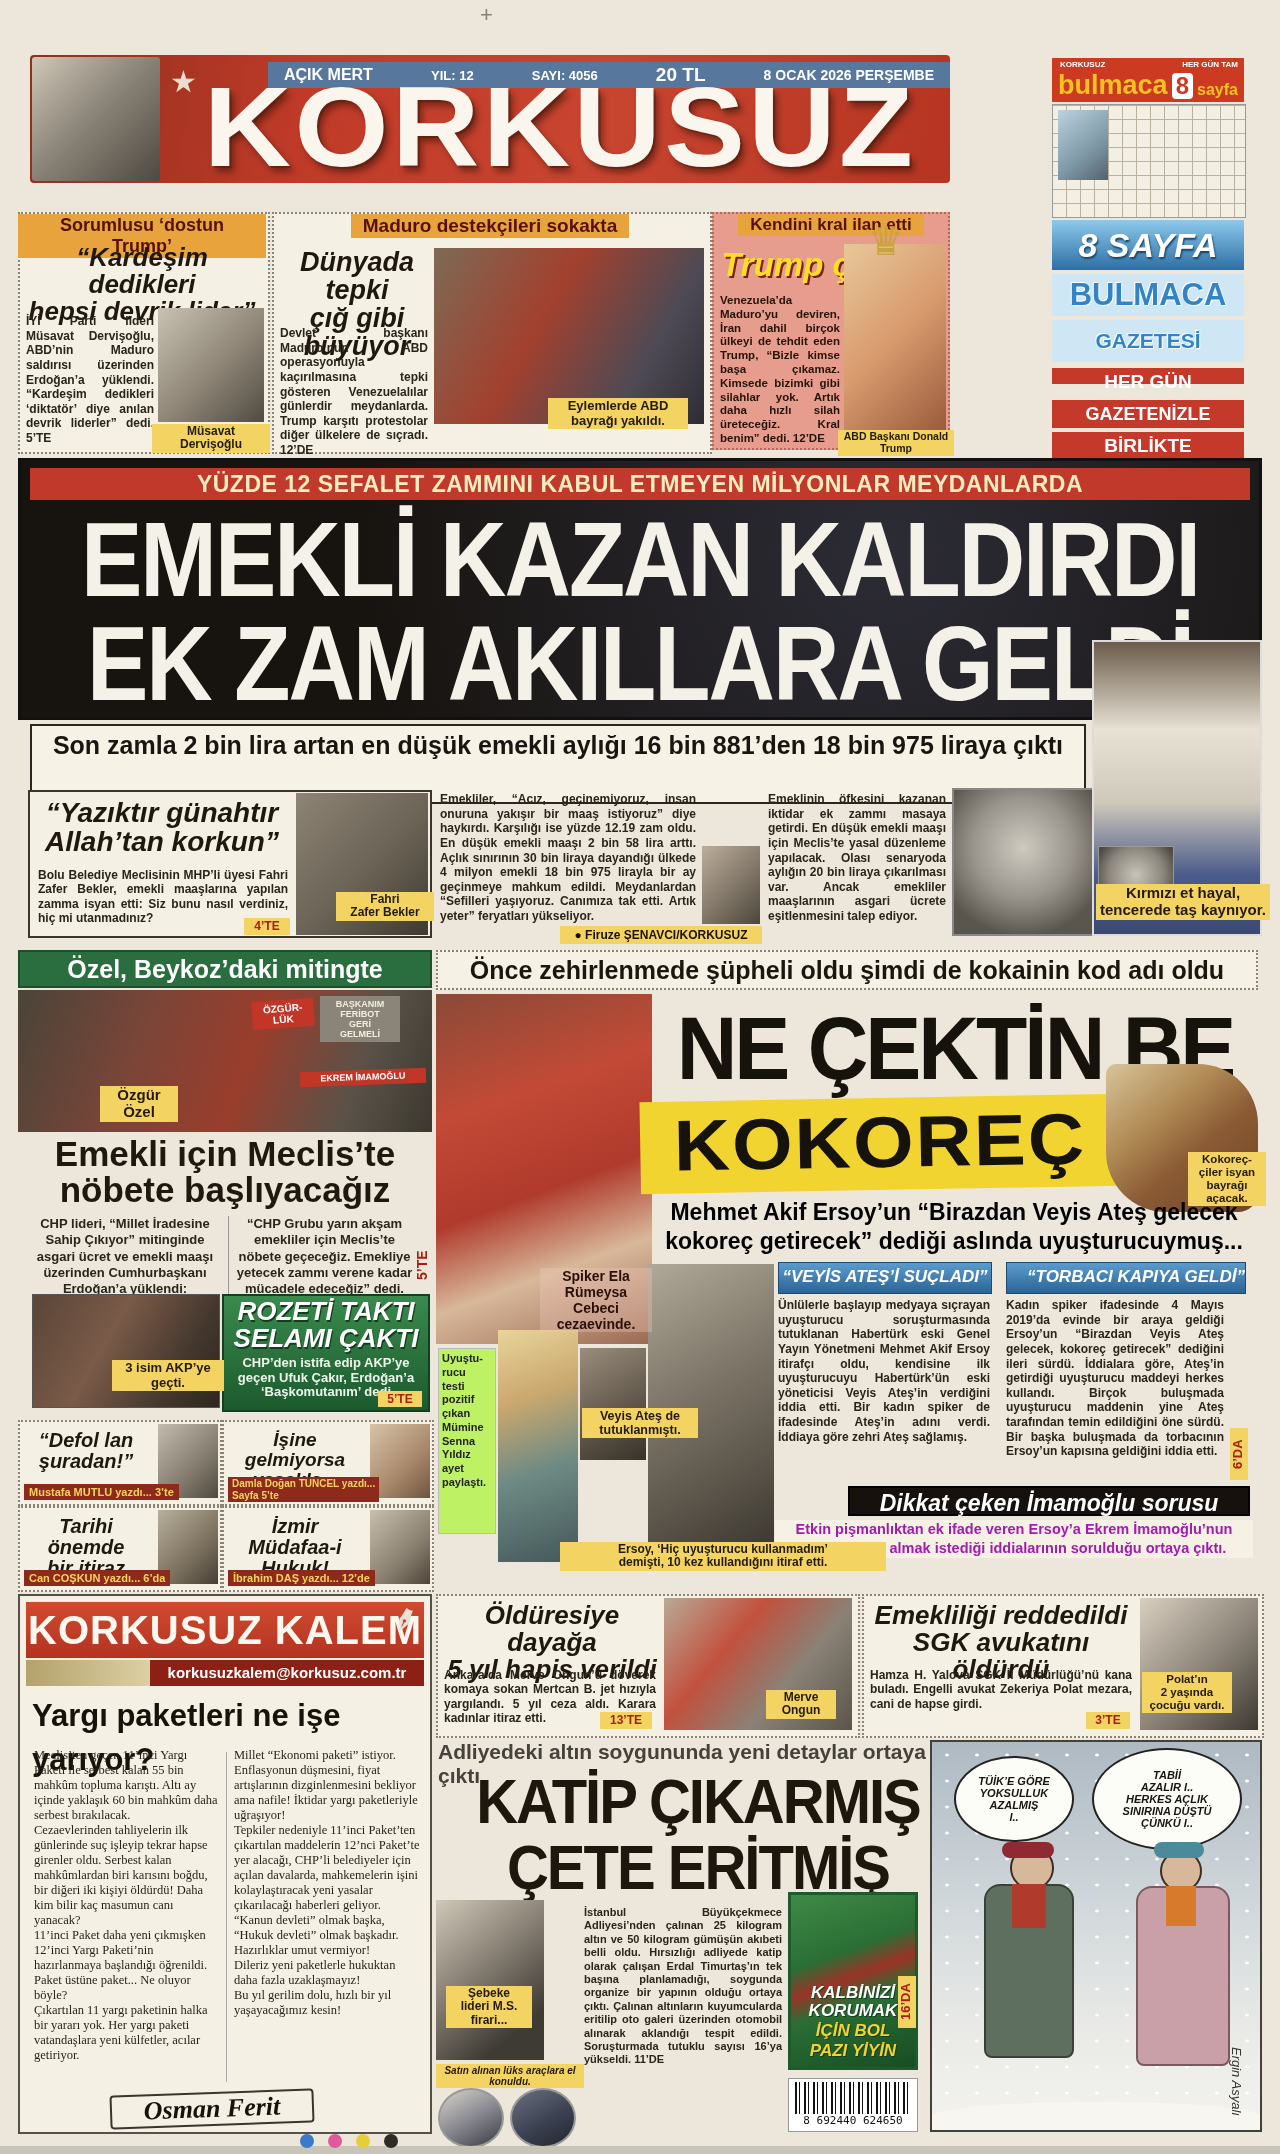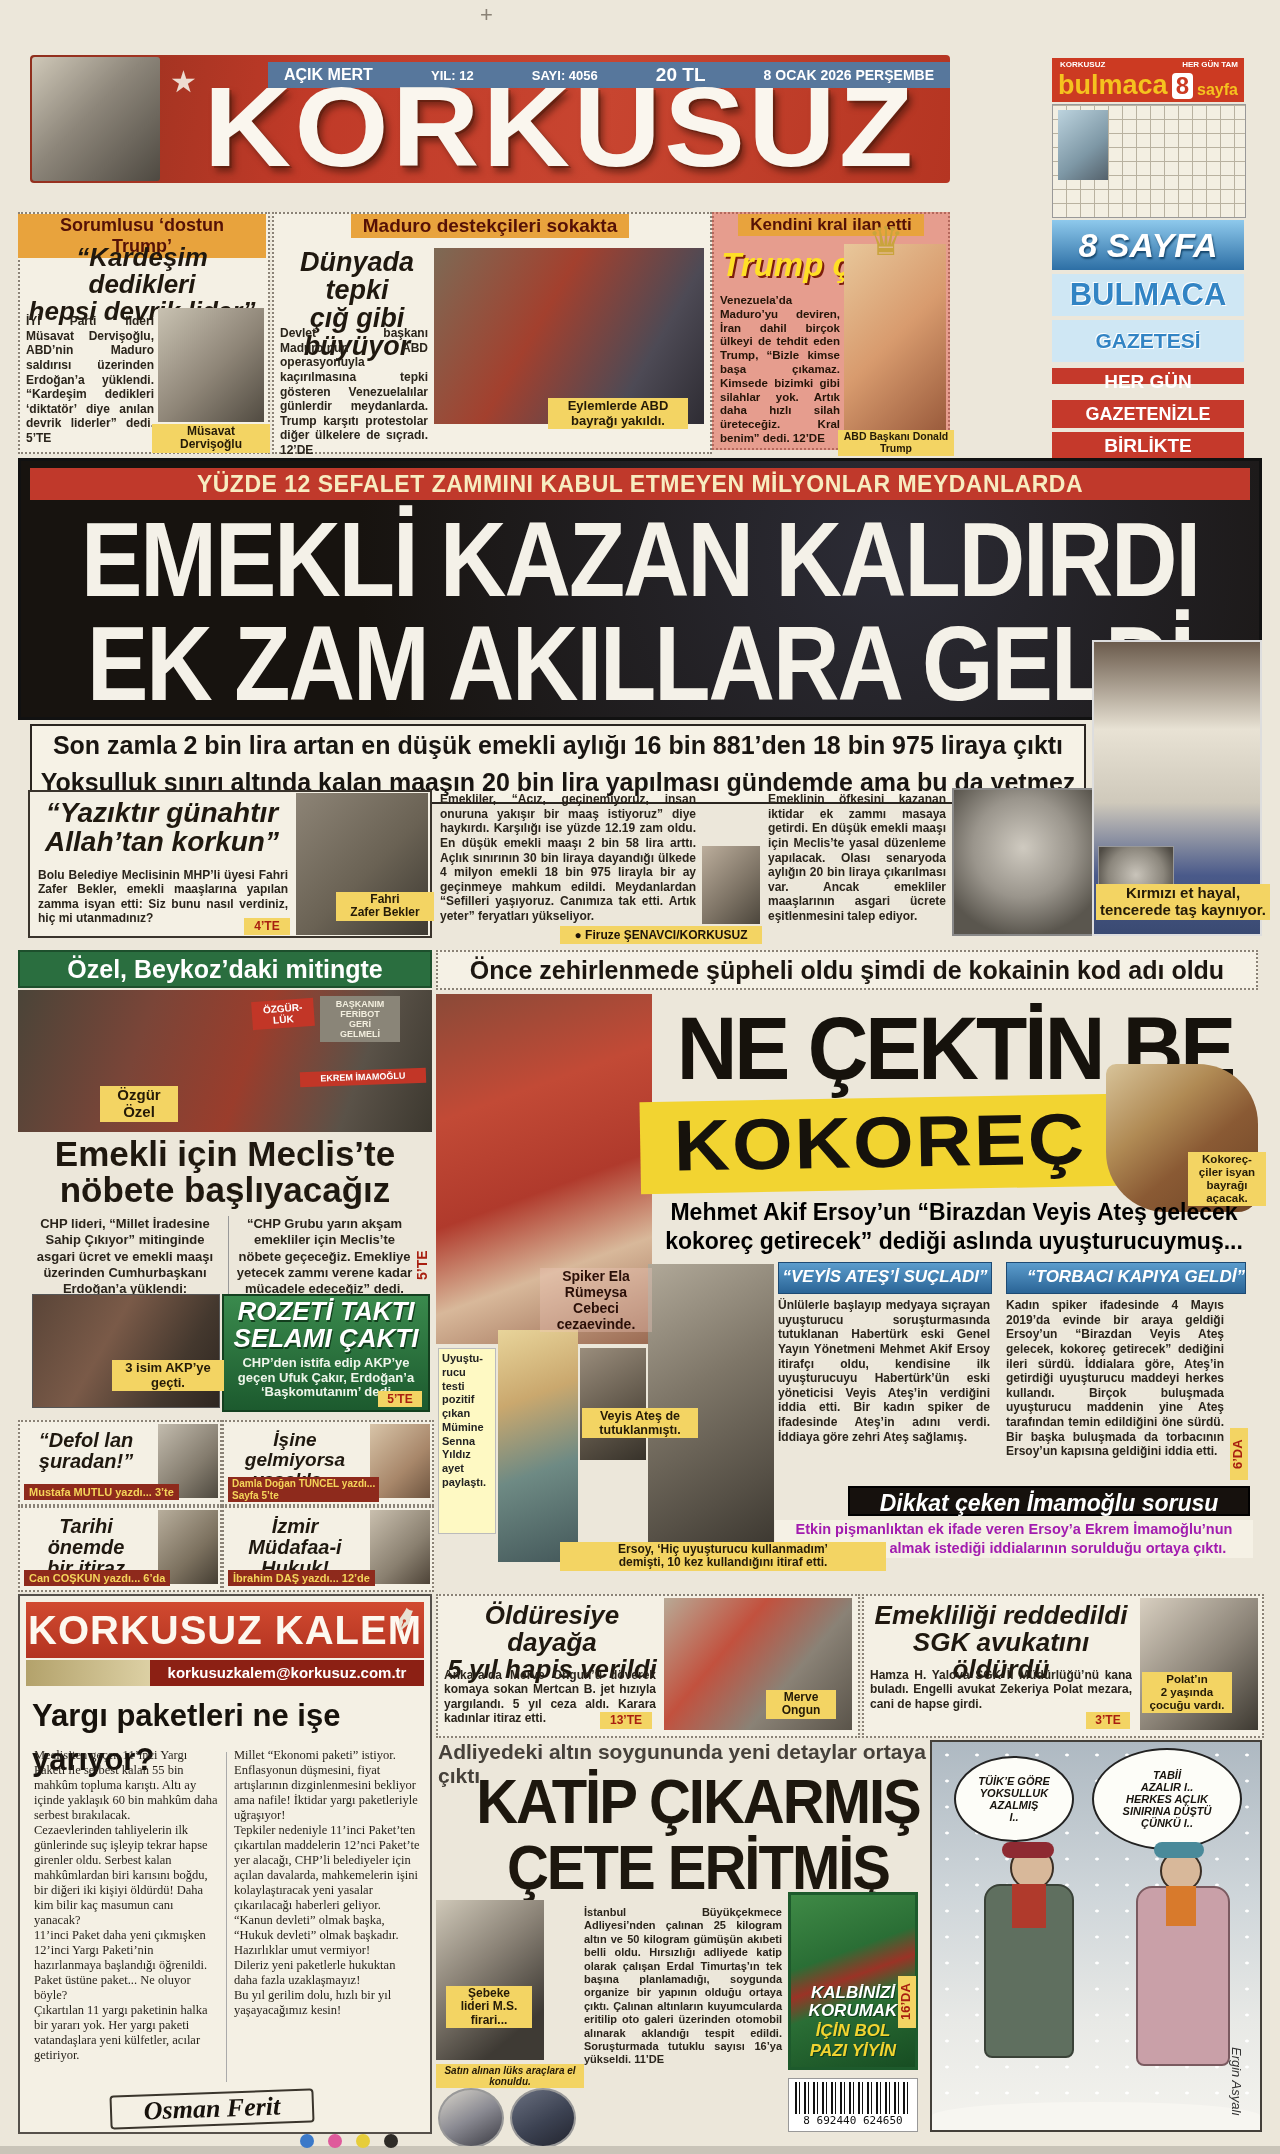--- a/index.html
+++ b/index.html
@@ -86,21 +86,20 @@
   <div class="abs" style="left:868px;top:218px;font-size:40px;color:#c9a43c;z-index:2;">♛</div>
   <div class="abs chip" style="left:838px;top:430px;width:110px;font-size:10.5px;">ABD Başkanı Donald Trump</div>
 
   <div class="abs" style="left:18px;top:458px;width:1244px;height:262px;background:radial-gradient(circle at 70% 35%,#2c2c36 0%,#17130f 60%);border:3px solid #111;box-sizing:border-box;"></div>
   <div class="abs" style="left:30px;top:468px;width:1220px;height:32px;background:#c0392b;color:#f7ecc0;font-weight:900;font-size:23px;text-align:center;line-height:32px;letter-spacing:.5px;">YÜZDE 12 SEFALET ZAMMINI KABUL ETMEYEN MİLYONLAR MEYDANLARDA</div>
   <div class="abs cond" style="left:30px;top:506px;width:1220px;font-size:92px;">EMEKLİ KAZAN KALDIRDI</div>
   <div class="abs cond" style="left:30px;top:610px;width:1220px;font-size:92px;">EK ZAM AKILLARA GELDİ</div>
 
   <div class="abs" style="left:30px;top:724px;width:1056px;height:80px;background:#f6f2e6;border:2px solid #2a2520;box-sizing:border-box;">
     <div style="font-size:25px;font-weight:700;color:#191511;text-align:center;line-height:38px;">Son zamla 2 bin lira artan en düşük emekli aylığı 16 bin 881’den 18 bin 975 liraya çıktı</div>
-    <div style="font-size:25px;font-weight:700;color:#191511;text-align:center;line-height:36px;">Yoksulluk sınırı altında kalan maaşın 20 bin lira yapılması gündemde ama bu da yetmez</div>
   </div>
   <div class="abs" style="left:1092px;top:640px;width:170px;height:296px;background:linear-gradient(180deg,#6b5b4c 0%,#e8e2d4 30%,#cfc9bb 55%,#4a5a8a 80%,#3a4a72);border:2px solid #ddd;z-index:5;box-sizing:border-box;"></div>
 
   <div class="abs panel" style="left:28px;top:790px;width:404px;height:148px;border:2px solid #3a342c;box-sizing:border-box;"></div>
   <div class="abs hl pre" style="left:36px;top:798px;width:252px;font-size:28px;">“Yazıktır günahtır
 Allah’tan korkun”</div>
   <div class="abs btxt" style="left:38px;top:868px;width:250px;height:56px;font-size:12px;line-height:1.2;">Bolu Belediye Meclisinin MHP’li üyesi Fahri Zafer Bekler, emekli maaşlarına yapılan zamma isyan etti: Siz bunu nasıl verdiniz, hiç mi utanmadınız?</div>
   <div class="abs pgref" style="left:244px;top:918px;width:46px;height:17px;font-size:12px;line-height:17px;">4’TE</div>
   <div class="abs ph" style="left:296px;top:793px;width:132px;height:142px;background:linear-gradient(135deg,#8d8476,#6a6254 55%,#3e3a32);"></div>
   <div class="abs chip pre" style="left:336px;top:892px;width:92px;font-size:12px;z-index:2;">Fahri
@@ -176,21 +175,21 @@
   <div class="abs" style="left:655px;top:1004px;width:600px;font-size:84px;font-weight:900;letter-spacing:-3px;color:#16120c;text-align:center;line-height:1;transform:scaleY(1.05);transform-origin:top center;">NE ÇEKTİN BE</div>
   <div class="abs" style="left:658px;top:1098px;width:444px;height:92px;background:#f2d431;color:#16120c;font-weight:900;font-size:72px;text-align:center;line-height:88px;letter-spacing:2px;transform:rotate(-1deg) scaleX(1.08);transform-origin:center;">KOKOREÇ</div>
   <div class="abs" style="left:1106px;top:1064px;width:152px;height:148px;background:linear-gradient(140deg,#d8c49a 0%,#b08a54 35%,#8a5a34 60%,#6e4526);border-radius:10px 60px 20px 60px;"></div>
   <div class="abs chip pre" style="left:1188px;top:1152px;width:72px;font-size:11.5px;z-index:2;">Kokoreç-
 çiler isyan
 bayrağı
 açacak.</div>
   <div class="abs pre" style="left:650px;top:1198px;width:608px;font-size:23px;font-weight:700;color:#000000;text-align:center;line-height:1.25;">Mehmet Akif Ersoy’un “Birazdan Veyis Ateş gelecek
 kokoreç getirecek” dediği aslında uyuşturucuymuş...</div>
 
-  <div class="abs pre" style="left:438px;top:1348px;width:58px;height:186px;background:#fef9c3;border:1px solid #bbb;font-size:11px;font-weight:900;color:#222;text-align:left;padding:3px 3px;box-sizing:border-box;line-height:1.25;">Uyuştu-
+  <div class="abs pre" style="left:438px;top:1348px;width:58px;height:186px;background:#bef264;border:1px solid #bbb;font-size:11px;font-weight:900;color:#222;text-align:left;padding:3px 3px;box-sizing:border-box;line-height:1.25;">Uyuştu-
 rucu
 testi
 pozitif
 çıkan
 Mümine
 Senna
 Yıldız
 ayet
 paylaştı.</div>
   <div class="abs" style="left:498px;top:1330px;width:80px;height:232px;background:linear-gradient(160deg,#e8d49a 0%,#caa86e 30%,#6e8a84 60%,#44585a);"></div>

